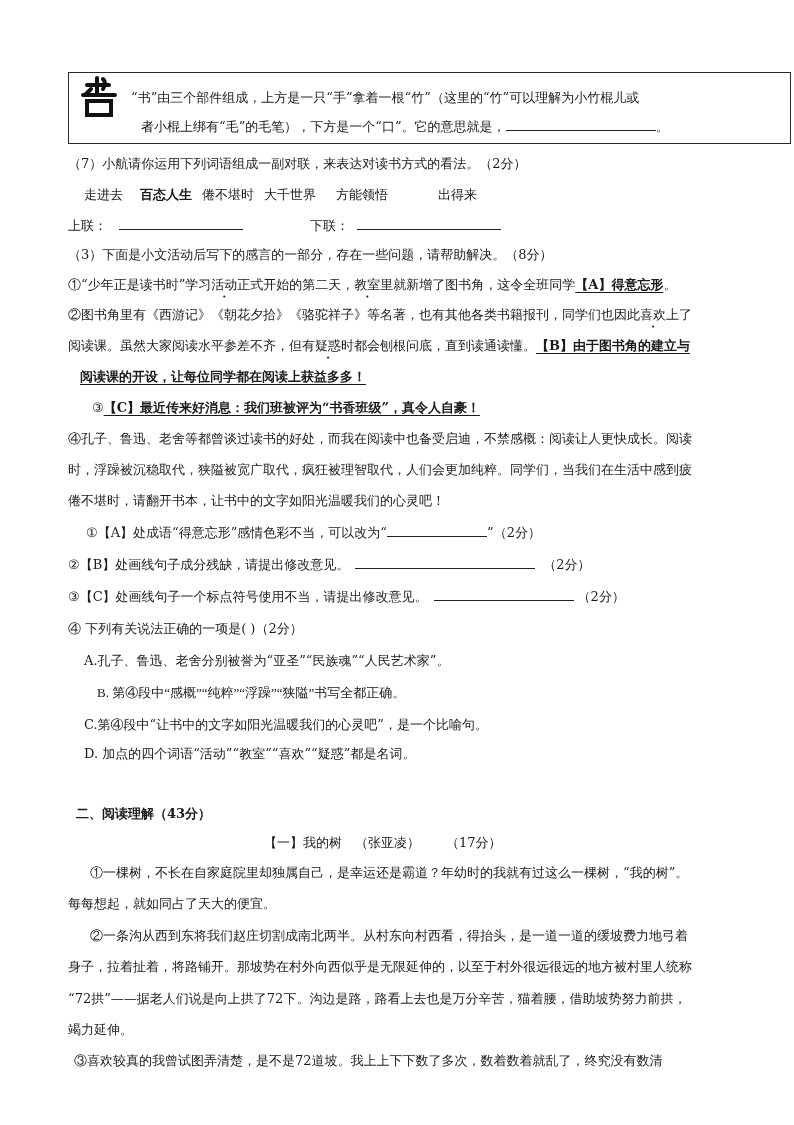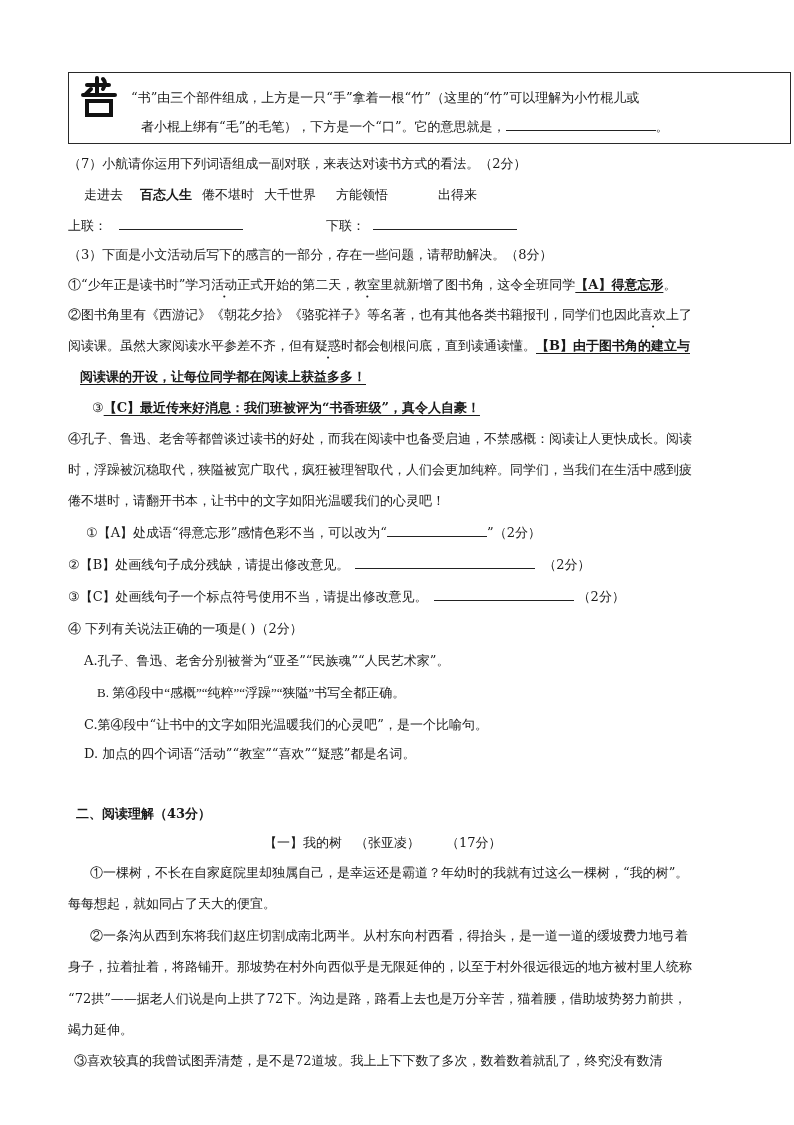--- a/index.html
+++ b/index.html
@@ -38,21 +38,21 @@
 <div class="abs" style="left:84px; top:186px;">走进去</div>
 <div class="abs" style="left:140px; top:186px;font-weight:bold;">百态人生</div>
 <div class="abs" style="left:202px; top:186px;">倦不堪时</div>
 <div class="abs" style="left:264px; top:186px;">大千世界</div>
 <div class="abs" style="left:336px; top:186px;">方能领悟</div>
 <div class="abs" style="left:410px; top:186px;margin-left:28px;">出得来</div>
 
 <div class="abs" style="left:68px; top:217px;">
   <span>上联：</span><span class="blank" style="width:124px; margin-left:12px;"></span>
 </div>
-<div class="abs" style="left:326px; top:217px;">
+<div class="abs" style="left:310px; top:217px;">
   <span>下联：</span><span class="blank" style="width:144px; margin-left:8px;"></span>
 </div>
 
 <div class="abs" style="left:68px; top:246px;">（3）下面是小文活动后写下的感言的一部分，存在一些问题，请帮助解决。（8分）</div>
 
 <div class="abs" style="left:68px; top:276px;">
   <span>①“少年正是读书时”学习</span><span class="dot">活动</span><span>正式开始的第二天，</span><span class="dot">教室</span><span>里就新增了图书角，这令全班同学</span><span class="u bold">【A】得意忘形</span><span>。</span>
 </div>
 
 <div class="abs" style="left:68px; top:306px;">

